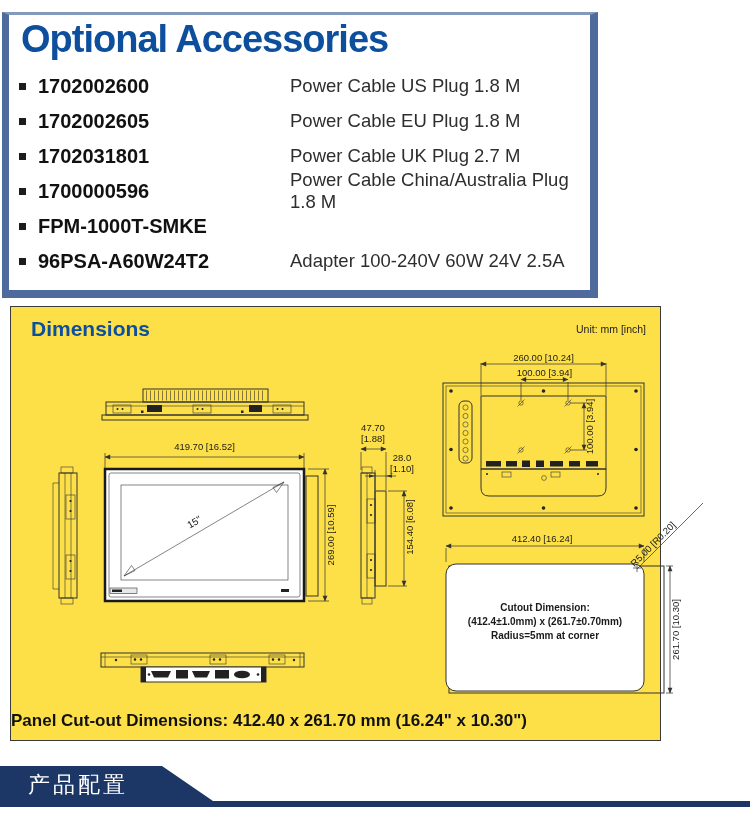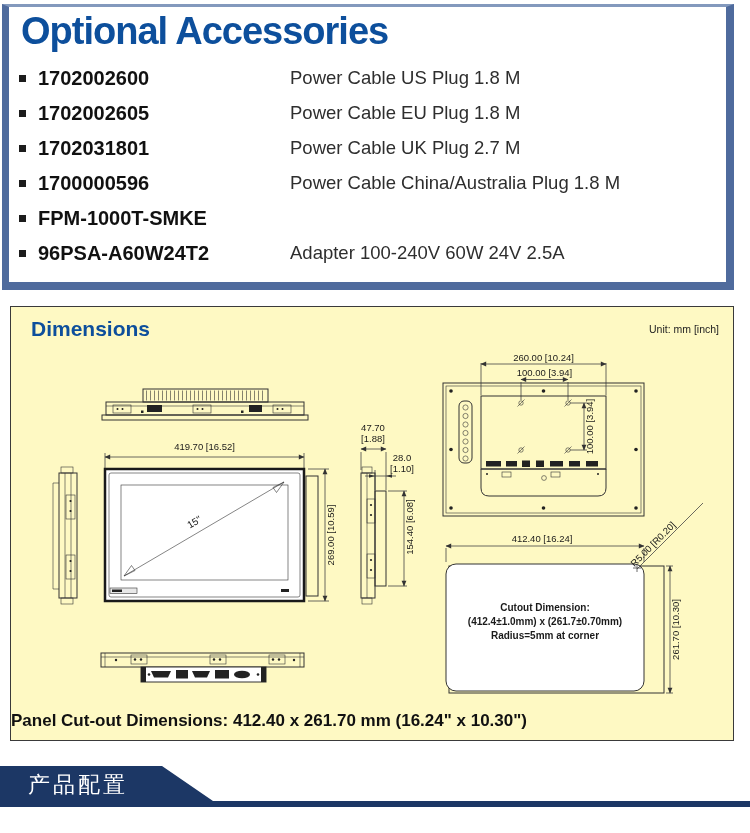--- a/index.html
+++ b/index.html
@@ -1,33 +1,33 @@
 <!DOCTYPE html>
 <html><head>
 <meta charset="utf-8">
 <style>
   *{box-sizing:border-box;margin:0;padding:0}
   html,body{width:750px;height:833px;background:#fff;overflow:hidden;
     font-family:"Liberation Sans",sans-serif;position:relative}
 
   
-  .acc-box{position:absolute;left:2px;top:4px;width:732px;height:286px;
+  .acc-box{position:absolute;left:2px;top:12px;width:596px;height:286px;
     border-left:7px solid #4f6b9d;border-right:8px solid #4f6b9d;
     border-bottom:8px solid #4f6b9d;border-top:3px solid #8399bd;background:#fff}
   .acc-title{color:#0d4f9c;font-size:38px;font-weight:bold;letter-spacing:-1px;
     padding:4px 0 0 12px;line-height:1.1}
   .acc-list{margin-top:8px}
   .acc-row{display:flex;align-items:center;height:35px}
   .acc-bullet{width:7px;height:7px;background:#1c1c1c;margin-left:10px;flex:0 0 auto}
   .acc-part{font-weight:bold;font-size:20px;color:#111;margin-left:12px;width:252px;flex:0 0 auto}
   .acc-desc{font-size:18.5px;color:#2e2e2e}
 
   
-  .dim-panel{position:absolute;left:10px;top:306px;width:724px;height:435px;
-    border:1.5px solid #3a3a3a;background:#fef9c3}
+  .dim-panel{position:absolute;left:10px;top:306px;width:651px;height:435px;
+    border:1.5px solid #3a3a3a;background:#fde047}
   .dim-title{position:absolute;left:20px;top:10px;color:#0d4f9c;font-size:21px;font-weight:bold}
   .dim-unit{position:absolute;right:14px;top:16px;font-size:10.5px;color:#222}
   .dim-caption{position:absolute;left:0;right:0;top:404px;
     font-size:17px;font-weight:bold;color:#111}
   .dim-svg{position:absolute;left:2px;top:42px}
 
   svg text{font-family:"Liberation Sans",sans-serif;fill:#1a1a1a;font-size:9.5px;text-anchor:middle}
   svg text.note{font-size:10px;font-weight:bold}
   svg text.diag{font-size:10px}
   .ln{stroke:#333;stroke-width:1;fill:none}

